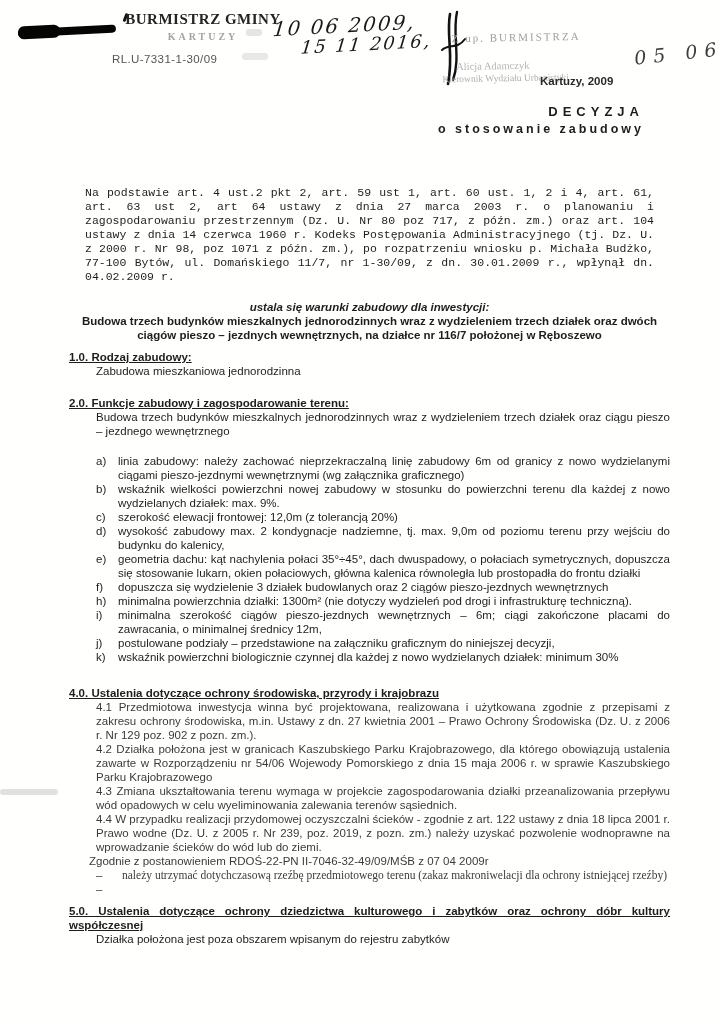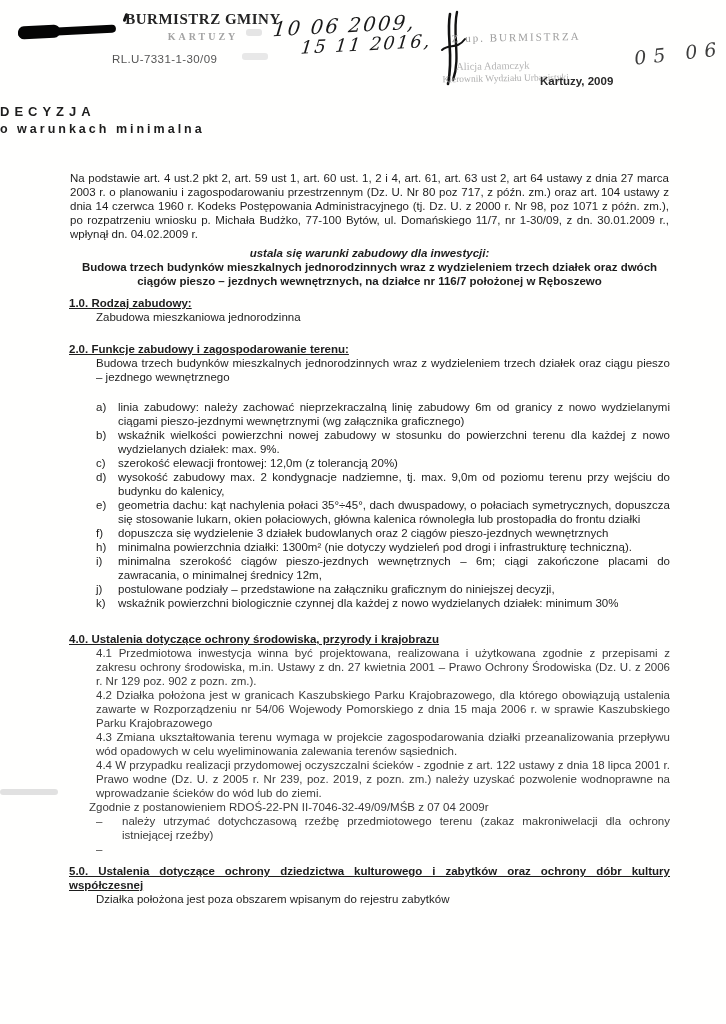--- a/index.html
+++ b/index.html
@@ -23,40 +23,40 @@
   .hand-dates .d2{margin-left:30px;margin-top:-3px;font-size:18px;}
   .signature{position:absolute;left:436px;top:8px;}
   .authority-stamp{position:absolute;top:31px;left:452px;font-family:"Liberation Serif","DejaVu Serif",serif;transform:rotate(-1deg);}
   .auth-l1{font-size:11px;letter-spacing:2px;color:#9d9d9d;}
   .auth-name{font-size:10.5px;color:#b4b4b4;margin-top:17px;margin-left:4px;}
   .auth-title{font-size:9.5px;color:#adadad;margin-top:2px;margin-left:-10px;}
   .place-date{position:absolute;top:52px;left:540px;font-size:11.5px;font-weight:600;color:#2b2b2b;margin-top:23px;}
   .hand-day{position:absolute;top:42px;left:634px;font-family:"DejaVu Serif",serif;font-style:italic;font-size:19px;color:#3e3e3e;letter-spacing:7px;transform:rotate(-6deg);}
   .smudge{position:absolute;left:0;top:789px;width:58px;height:6px;background:#c7c7c7;opacity:.55;border-radius:3px;}
   
-  .doc-title{position:absolute;top:104px;left:0;width:644px;text-align:left;font-weight:700;}
+  .doc-title{position:absolute;top:104px;left:0;width:644px;text-align:right;font-weight:700;}
   .t1{font-size:13px;letter-spacing:5px;}
   .t2{font-size:12.5px;letter-spacing:3px;margin-top:3px;}
   
   .content{position:absolute;top:170px;left:69px;width:601px;font-size:11.5px;line-height:14px;}
-  .intro{margin:1px;text-align:justify;}
+  .intro{margin:16px;text-align:justify;font-family:Liberation Mono, monospace;}
   .decree{margin-top:5px;text-align:center;font-weight:700;font-style:italic;}
   .investment{text-align:center;font-weight:700;}
   .sec{margin-top:0;}
   .sec-h{font-weight:700;text-decoration:underline;text-align:justify;}
   .sec-b{margin-left:27px;text-align:justify;}
   .mt1{margin-top:8px;} .mt2{margin-top:18px;} .mt3{margin-top:16px;} .mt4{margin-top:22px;} .mt5{margin-top:8px;}
   .li{display:flex;margin-left:27px;}
   .li .mk{flex:0 0 22px;}
   .li .tx{flex:1;text-align:justify;}
   .p4{margin:0 0 0 27px;text-align:justify;color:#3c3c3c;}
   .note4{margin-left:20px;color:#3c3c3c;}
   .dli{display:flex;margin-left:27px;color:#3c3c3c;}
   .dli .mk{flex:0 0 26px;}
-  .dli .tx{flex:1;text-align:justify;}
+  .dli .tx{flex:1;text-align:justify;font-family:Liberation Serif, serif;}
 </style>
 </head>
 <body>
 
 <div class="page">
 
   <div class="hdr">
     <div class="ink-mark"></div>
     <div class="ink-tick"></div>
 
@@ -85,21 +85,21 @@
       <div class="auth-name">Alicja Adamczyk</div>
       <div class="auth-title">Kierownik Wydziału Urbanistyki</div>
     </div>
 
     <div class="place-date">Kartuzy, 2009</div>
     <div class="hand-day">05 06</div>
   </div>
 
   <div class="doc-title">
     <div class="t1">DECYZJA</div>
-    <div class="t2">o warunkach minimalna</div>
+    <div class="t2">o stosowanie zabudowy</div>
   </div>
 
   <div class="content">
 
     <p class="intro">Na podstawie art. 4 ust.2 pkt 2, art. 59 ust 1, art. 60 ust. 1, 2 i 4, art. 61, art. 63 ust 2, art 64 ustawy z dnia 27 marca 2003 r. o planowaniu i zagospodarowaniu przestrzennym (Dz. U. Nr 80 poz 717, z późn. zm.) oraz art. 104 ustawy z dnia 14 czerwca 1960 r. Kodeks Postępowania Administracyjnego (tj. Dz. U. z 2000 r. Nr 98, poz 1071 z późn. zm.), po rozpatrzeniu wniosku p. Michała Budżko, 77-100 Bytów, ul. Domańskiego 11/7, nr 1-30/09, z dn. 30.01.2009 r., wpłynął dn. 04.02.2009 r.</p>
 
     <div class="decree">ustala się warunki zabudowy dla inwestycji:</div>
     <div class="investment">Budowa trzech budynków mieszkalnych jednorodzinnych wraz z wydzieleniem trzech działek oraz dwóch ciągów pieszo – jezdnych wewnętrznych, na działce nr 116/7 położonej w Ręboszewo</div>
 
     <div class="sec mt1">

